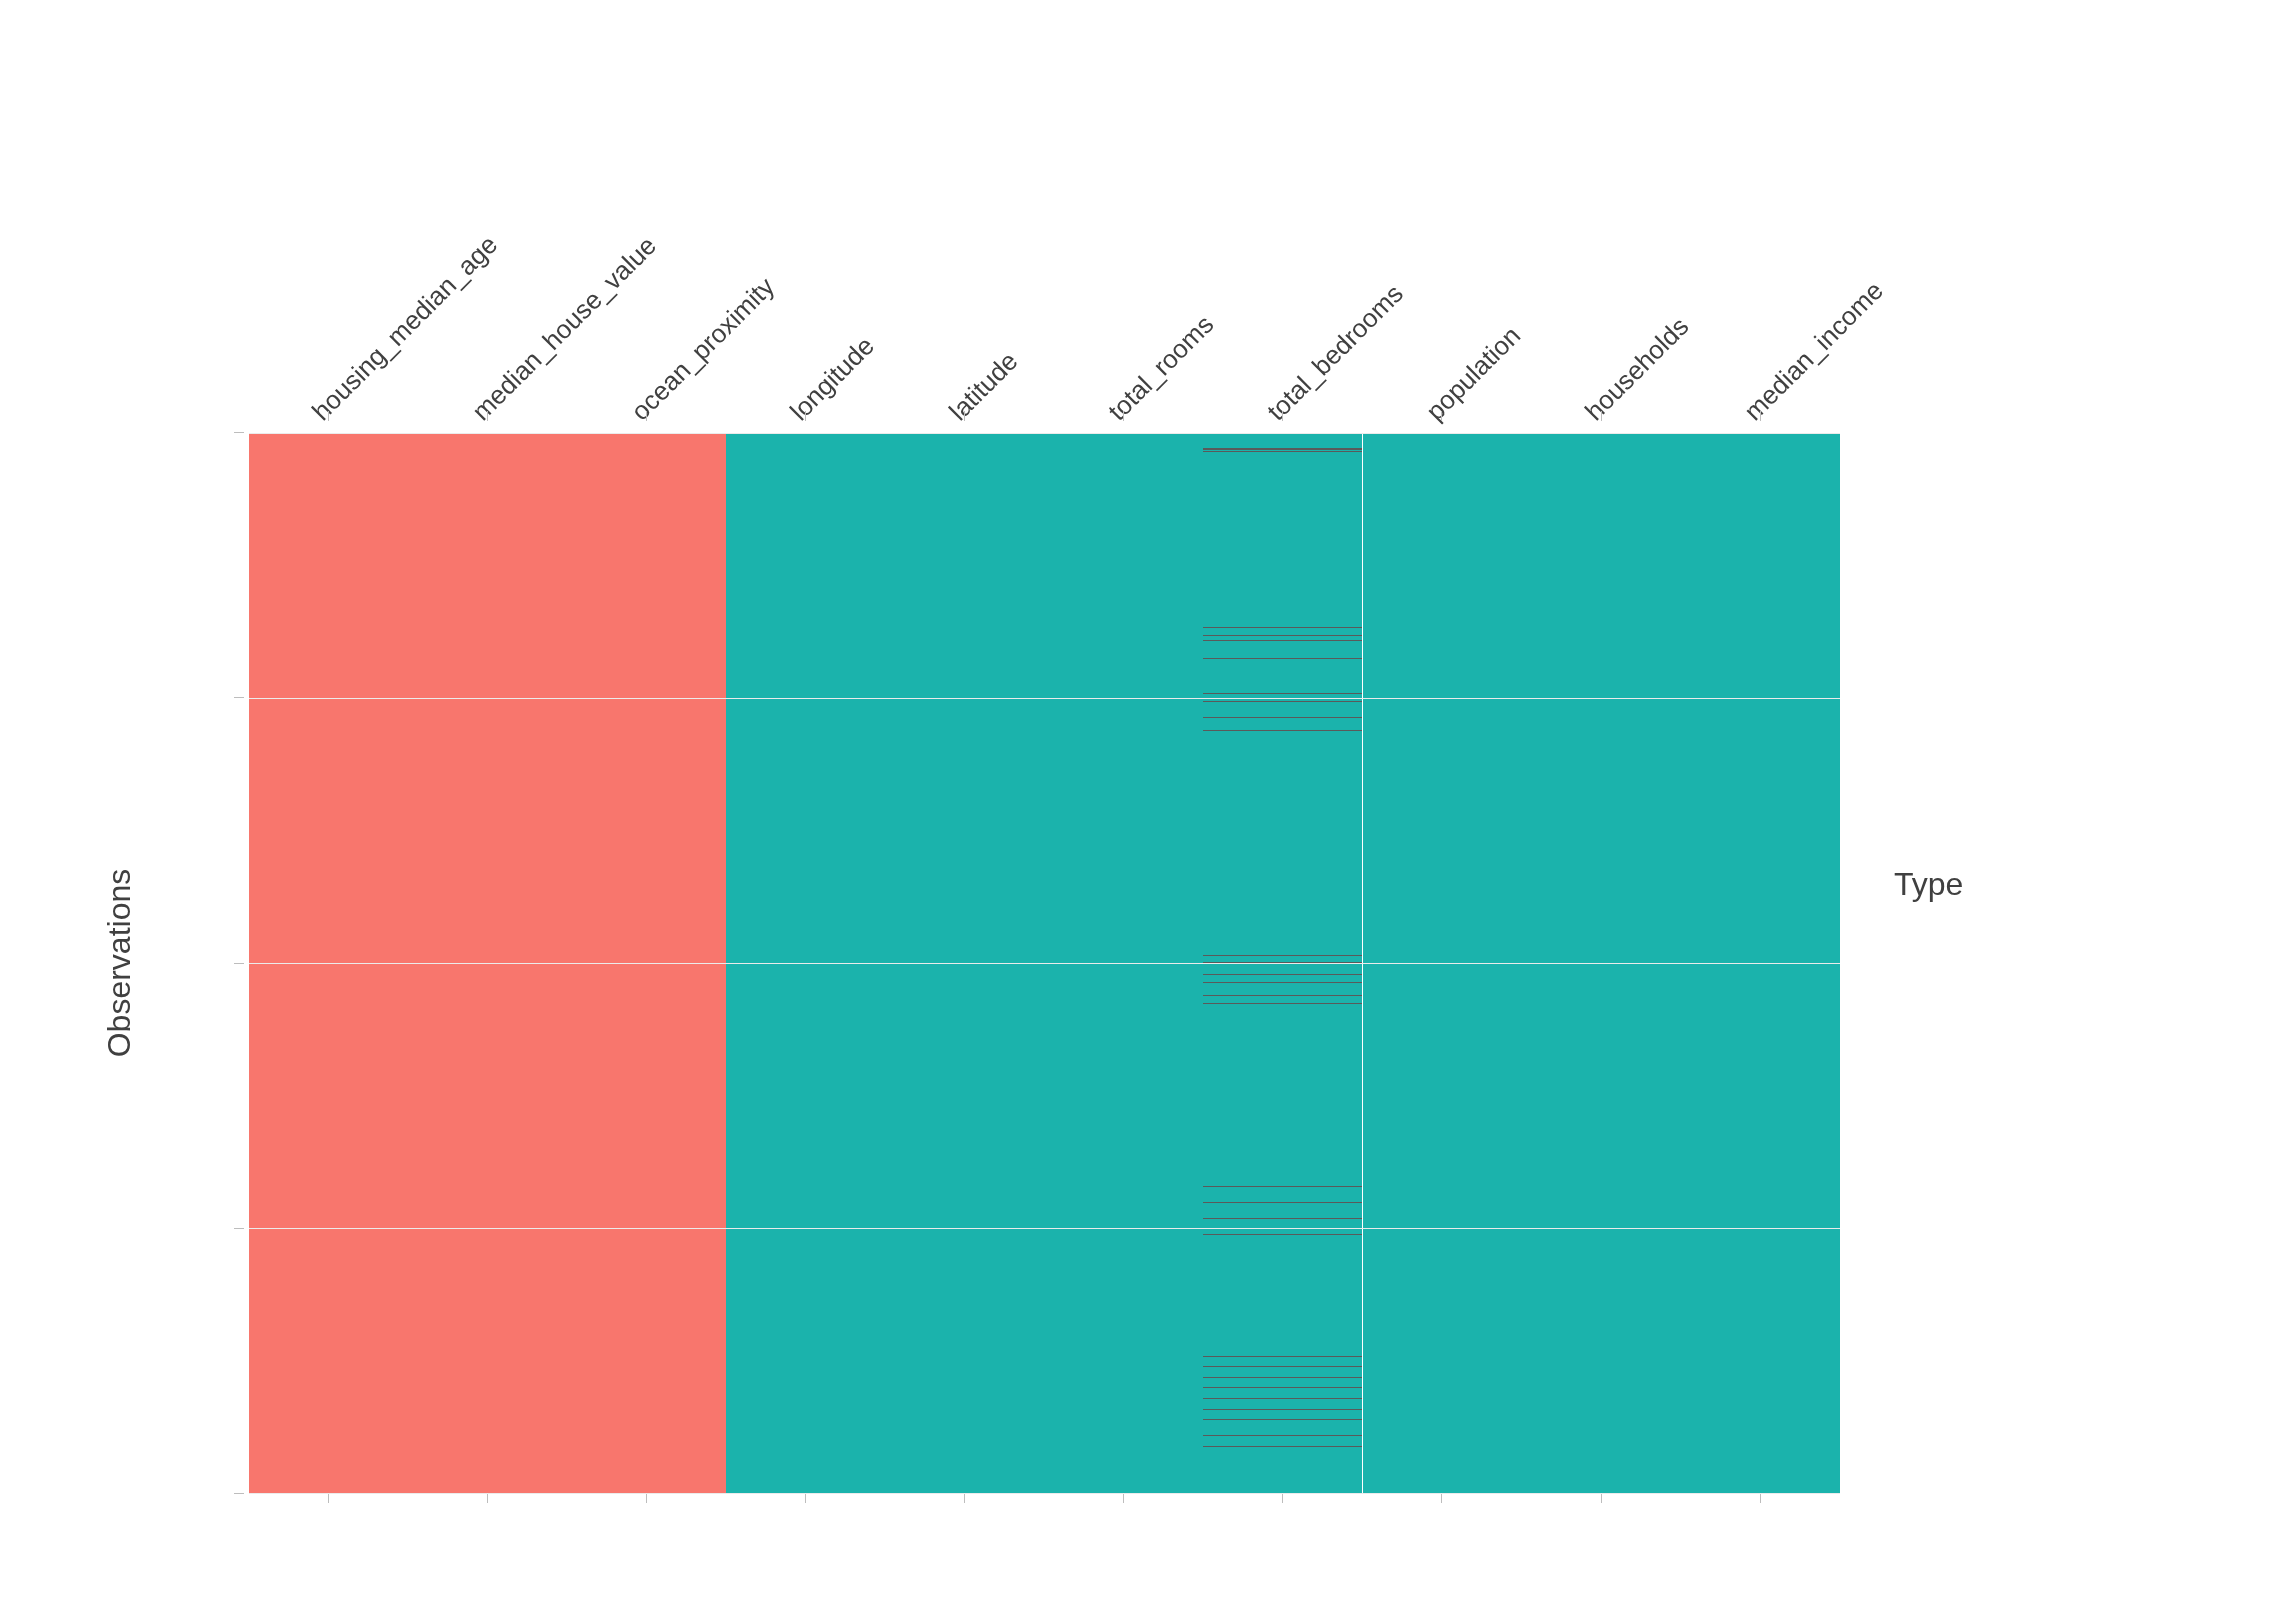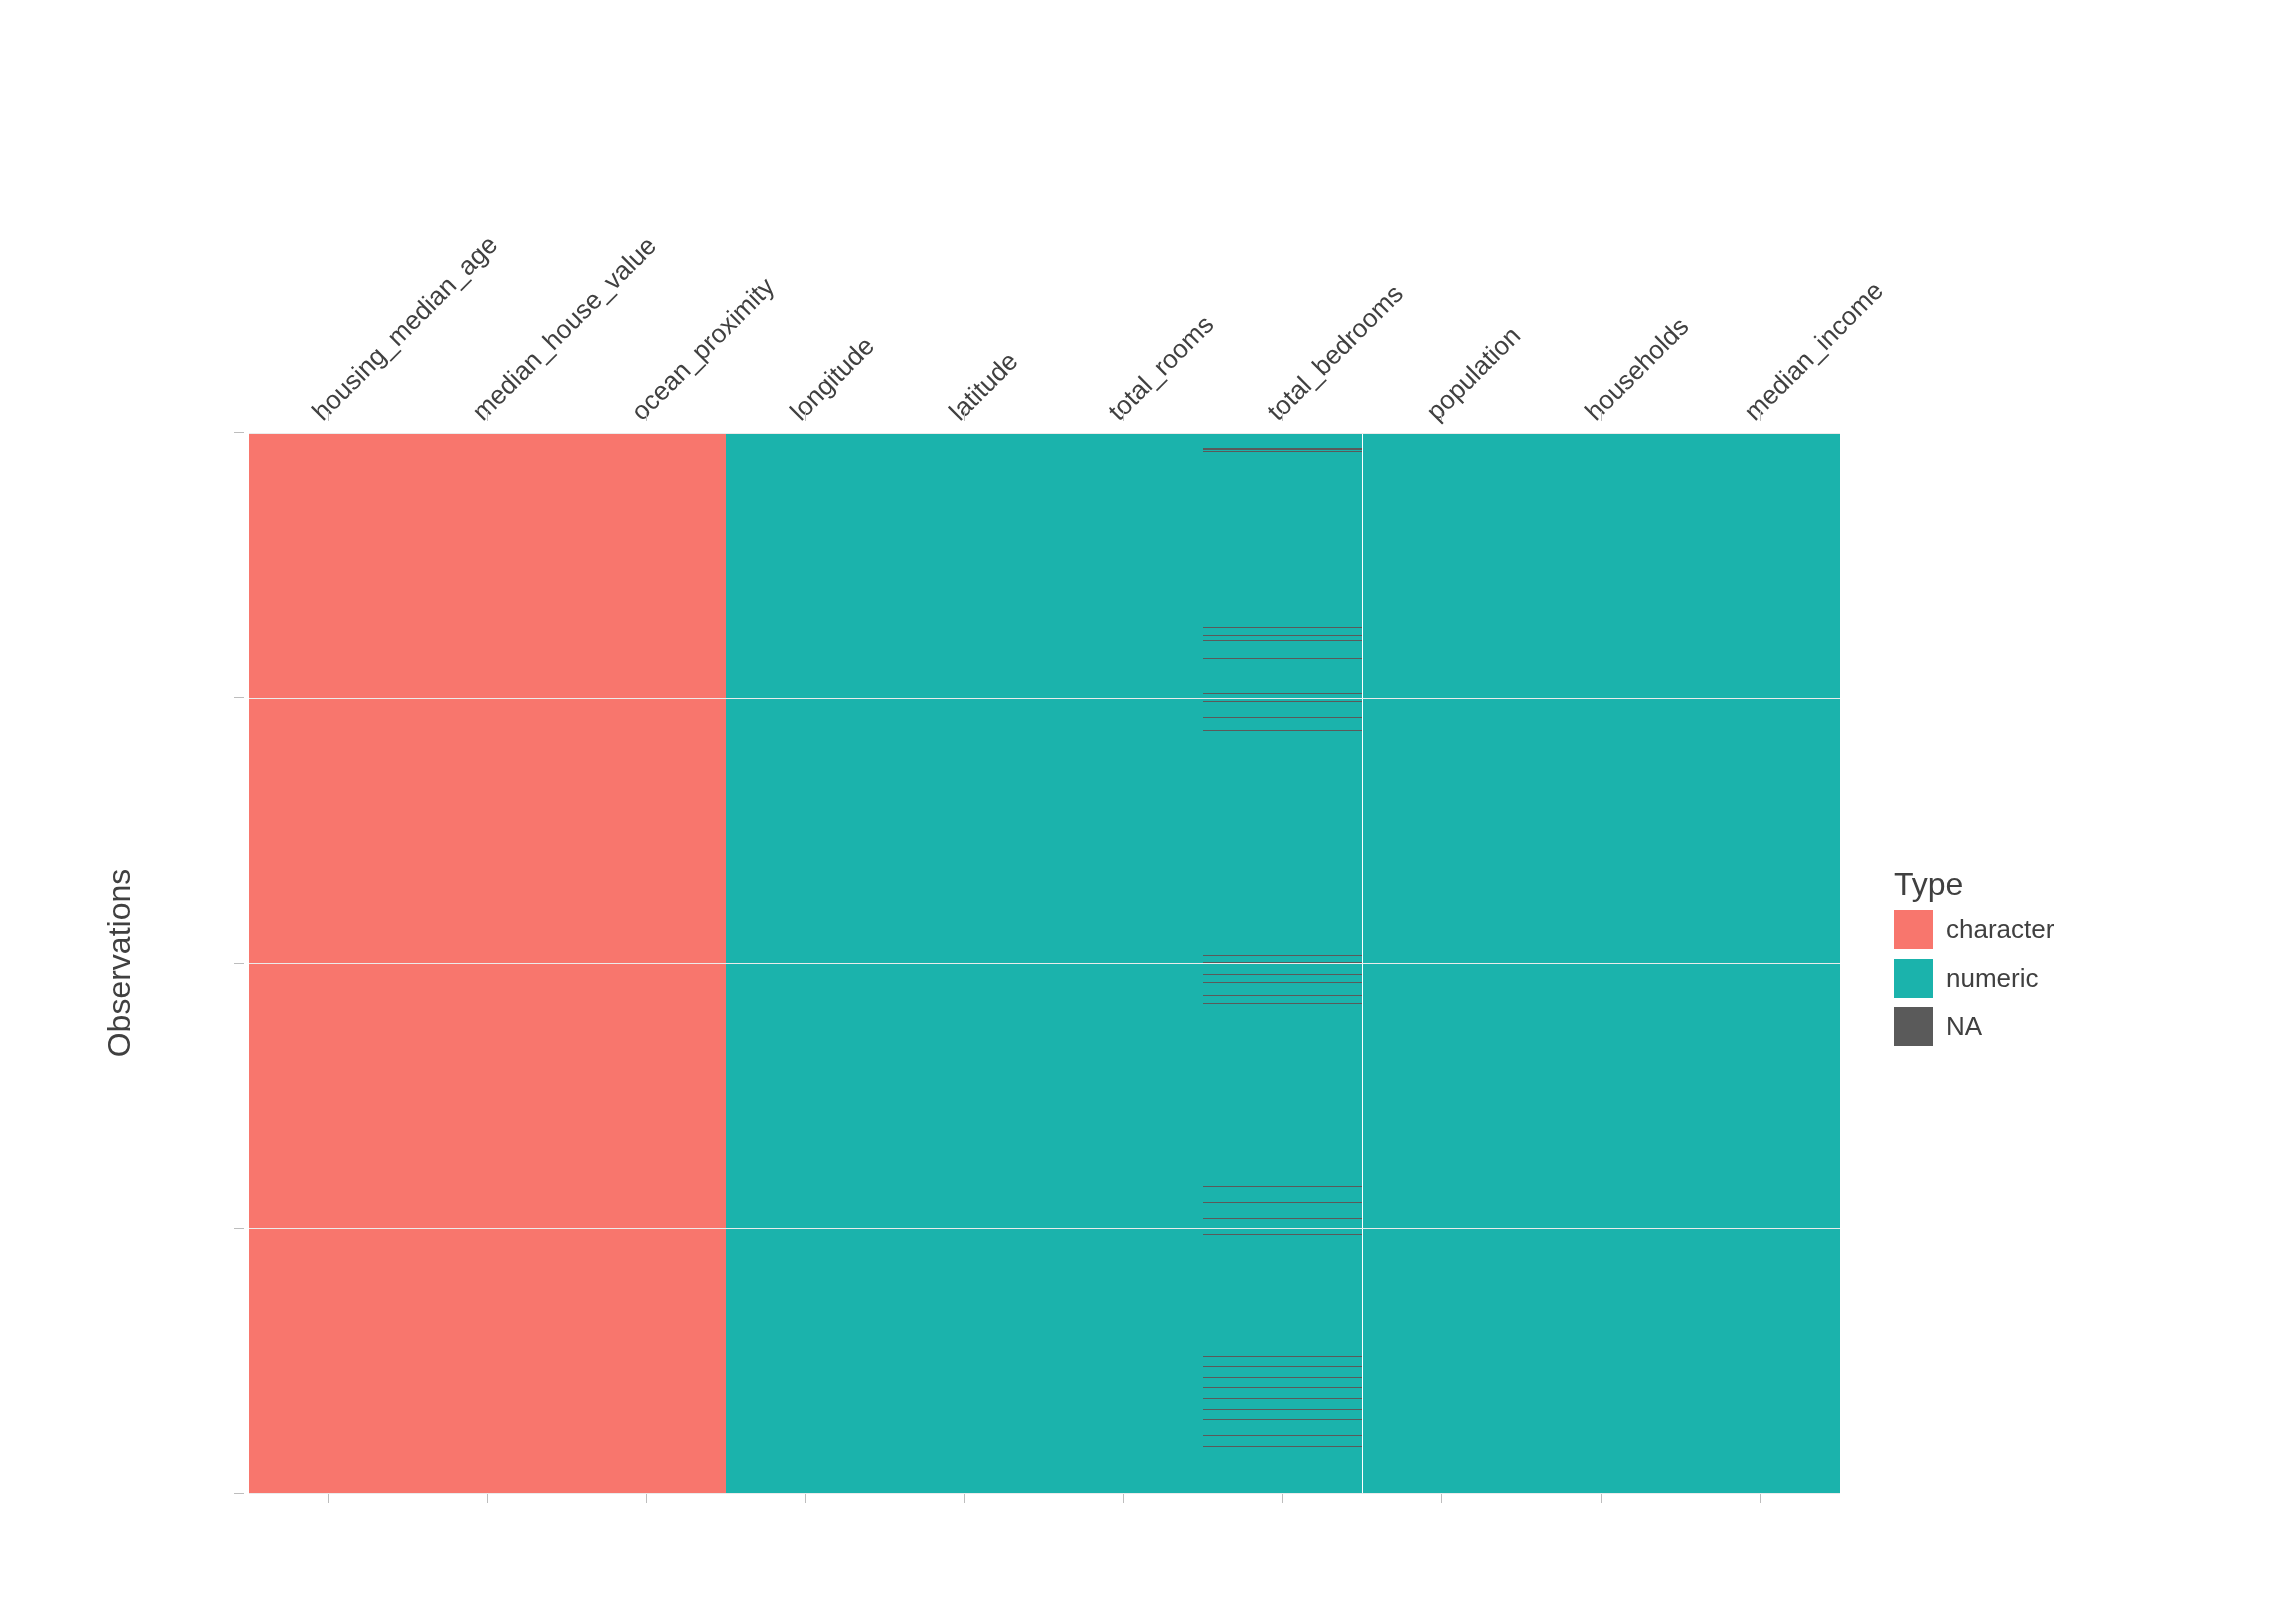--- a/index.html
+++ b/index.html
@@ -61,21 +61,21 @@
     transform: translate(-50%,-50%) rotate(-90deg);
     font-size: 32px;
     white-space: nowrap;
   }
   
   .legend {
     position: absolute;
   }
   .legend-title {
     font-size: 32px;
-    margin-bottom: 7px;
+    margin-bottom: 17px;
   }
   .legend-item {
     display: flex;
     align-items: center;
     gap: 13px;
     margin-bottom: 9.7px;
   }
   .legend-key {
     width: 39px; height: 39px;
   }
@@ -201,30 +201,16 @@
       </div>
       <div class="ygrid-line" style="top: -0.5px;"></div>
       <div class="ygrid-line" style="top: 265px;"></div>
       <div class="ygrid-line" style="top: 530px;"></div>
       <div class="ygrid-line" style="top: 795px;"></div>
       <div class="ygrid-line" style="top: 1060px;"></div>
     </div>
 
   <div class="legend" id="legend" style="left: 1894px; top: 866px;">
     <div class="legend-title">Type</div>
-    <div id="legend-items">
-        <div class="legend-item">
-          <div class="legend-key" style="background: rgb(248, 118, 109);"></div>
-          <div class="legend-label">character</div>
-        </div>
-        <div class="legend-item">
-          <div class="legend-key" style="background: rgb(27, 179, 172);"></div>
-          <div class="legend-label">numeric</div>
-        </div>
-        <div class="legend-item">
-          <div class="legend-key" style="background: rgb(90, 90, 90);"></div>
-          <div class="legend-label">NA</div>
-        </div>
-      </div>
   </div>
 
 </div>
 
 
 </body></html>

